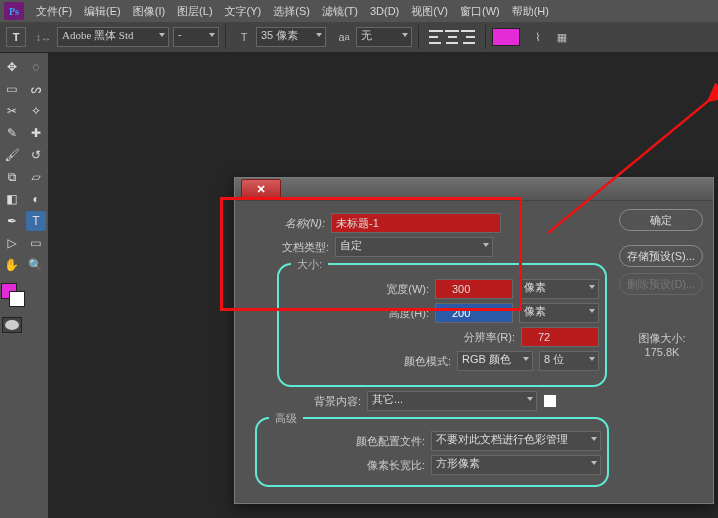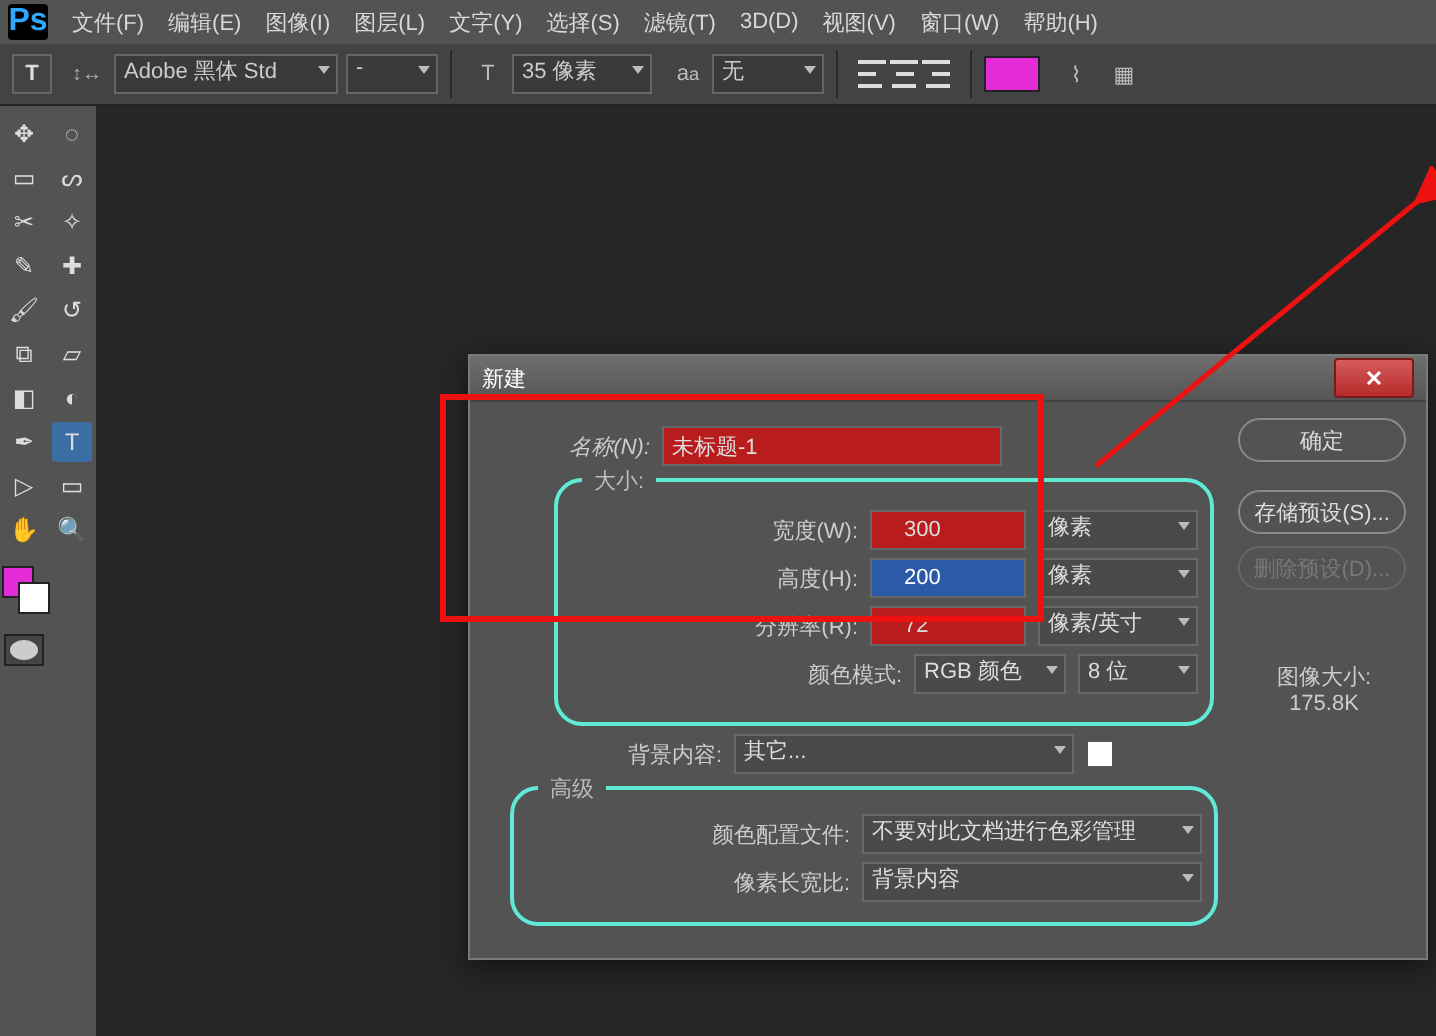--- a/index.html
+++ b/index.html
@@ -1,27 +1,27 @@
 <!DOCTYPE html>
 <html><head>
 <meta charset="utf-8">
 <style>
   html, body { margin:0; padding:0; font-family:"Microsoft YaHei", sans-serif; font-size:11px; color:#ccc; }
   body { background:#2b2b2b; width:718px; height:518px; position:relative; overflow:hidden; }
 
   .menubar { display:flex; align-items:center; background:#535353; height:22px; padding:0 4px; }
-  .ps-logo { width:20px; height:18px; background:#000000; color:#31a8ff; font-weight:bold; font-size:16px; display:flex; align-items:center; justify-content:center; border-radius:2px; margin-right:6px; }
+  .ps-logo { width:20px; height:18px; background:#701a75; color:#31a8ff; font-weight:bold; font-size:10px; display:flex; align-items:center; justify-content:center; border-radius:2px; margin-right:6px;font-family:Liberation Serif, serif; }
   .menu-item { padding:0 6px; color:#d8d8d8; font-size:11px; }
 
   .optbar { display:flex; align-items:center; background:#434343; height:30px; padding:0 6px; border-bottom:1px solid #222; }
   .opt-type-icon { width:18px; height:18px; border:1px solid #666; color:#ddd; display:flex; align-items:center; justify-content:center; margin-right:4px; font-weight:bold; }
   .opt-swap { color:#aaa; margin:0 6px; font-size:10px; }
   .opt-select { background:#3a3a3a; border:1px solid #666; color:#ccc; height:18px; padding:0 14px 0 4px; font-size:11px; position:relative; }
   .opt-select.sm { width:26px; }
-  .opt-select.md { width:92px; }
+  .opt-select.md { width:92px;font-family:Liberation Serif, serif; }
   .opt-select.lg { width:50px; }
   .chev { position:absolute; right:3px; top:5px; width:0;height:0;border-left:3px solid transparent;border-right:3px solid transparent;border-top:4px solid #bbb; }
   .opt-icon { width:18px;height:18px; color:#bbb; display:flex;align-items:center;justify-content:center; margin:0 2px; border:1px solid transparent;}
   .opt-div { width:1px;height:24px;background:#2b2b2b;margin:0 6px; }
   .opt-swatch { width:26px;height:16px;border:1px solid #222; }
   .align-grp { display:flex; gap:2px; margin:0 4px; }
   .align-btn { width:14px;height:14px; display:flex;flex-direction:column;justify-content:space-between; }
   .align-btn span { display:block;height:2px;background:#ddd; }
 
   .workspace { display:flex; height:466px; background:#2b2b2b; }
@@ -157,58 +157,60 @@
     <div class="tool">◐</div>
     <div class="tool selected">T</div>
     <div class="tool">▭</div>
     <div class="tool">🔍</div>
   </div>
 
   <div class="canvas">
 
     <div class="dialog">
       <div class="titlebar">
-        <span class="title-txt">新建</span>
         <div class="close-btn">✕</div>
       </div>
 
       <div class="dlg-body">
 
         <div class="right-col">
           <div class="btn">确定</div>
           <div style="height:2px"></div>
           <div class="btn">存储预设(S)...</div>
           <div class="btn disabled">删除预设(D)...</div>
           <div class="info">
             <div>图像大小:</div>
             <div>175.8K</div>
           </div>
         </div>
 
         <div class="row">
           <span class="lbl w1">名称(N):</span>
           <input class="txt-input wa" value="未标题-1" style="">
         </div>
+        <div class="row" style="margin-left:28px">
+          <span class="lbl w2">文档类型:</span>
+          <div class="sel wa"><span>自定</span><span class="chev"></span></div>
+        </div>
 
         <div class="fieldset redbox">
           <span class="legend">大小:</span>
           <div class="innerrow">
             <span class="lbl">宽度(W):</span>
             <input class="txt-input wb" value="300" style="">
             <div class="sel wb"><span>像素</span><span class="chev"></span></div>
           </div>
           <div class="innerrow">
             <span class="lbl">高度(H):</span>
             <input class="txt-input wb" style="background: rgb(42, 90, 168); color: rgb(255, 255, 255);" value="200">
             <div class="sel wb"><span>像素</span><span class="chev"></span></div>
           </div>
           <div class="innerrow">
             <span class="lbl">分辨率(R):</span>
             <input class="txt-input wb" value="72" style="">
-            <div class="sel wb"><span>像素/英寸</span><span class="chev"></span></div>
           </div>
           <div class="innerrow">
             <span class="lbl">颜色模式:</span>
             <div class="sel wc"><span>RGB 颜色</span><span class="chev"></span></div>
             <div class="sel wd"><span>8 位</span><span class="chev"></span></div>
           </div>
         </div>
 
         <div class="row" style="margin-left:60px">
           <span class="lbl w2">背景内容:</span>
@@ -217,21 +219,21 @@
         </div>
 
         <div class="fieldset" style="width:338px; margin-left:10px;">
           <span class="legend">高级</span>
           <div class="innerrow">
             <span class="lbl" style="width:82px">颜色配置文件:</span>
             <div class="sel we"><span>不要对此文档进行色彩管理</span><span class="chev"></span></div>
           </div>
           <div class="innerrow">
             <span class="lbl" style="width:82px">像素长宽比:</span>
-            <div class="sel we"><span>背景内容</span><span class="chev"></span></div>
+            <div class="sel we"><span>方形像素</span><span class="chev"></span></div>
           </div>
         </div>
       </div>
     </div>
 
     <div class="red-outline" style="left:172px; top:144px; width:296px; height:108px;"></div>
 
     <svg class="arrow-svg" style="left:470px; top:30px; width:220px; height:170px">
       <defs>
           <marker id="ah" markerWidth="8" markerHeight="8" refX="2" refY="4" orient="auto">

